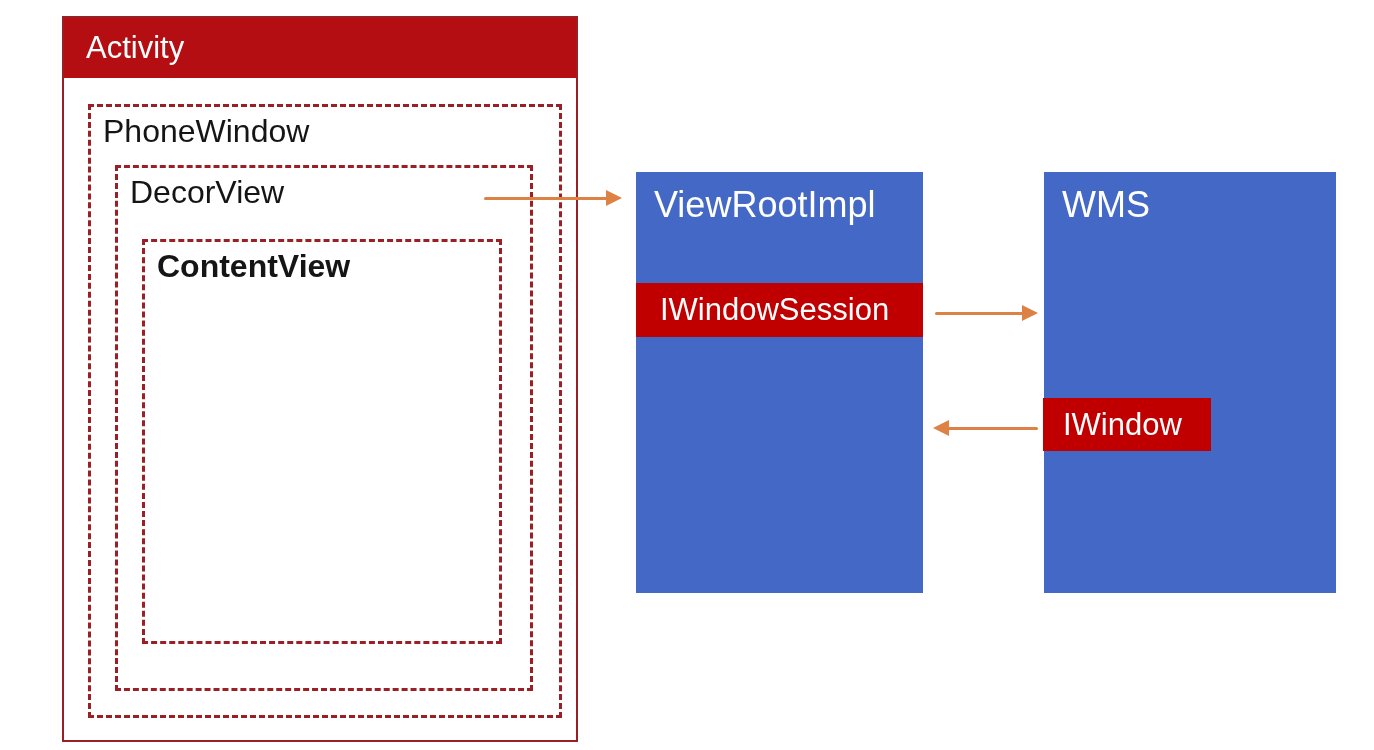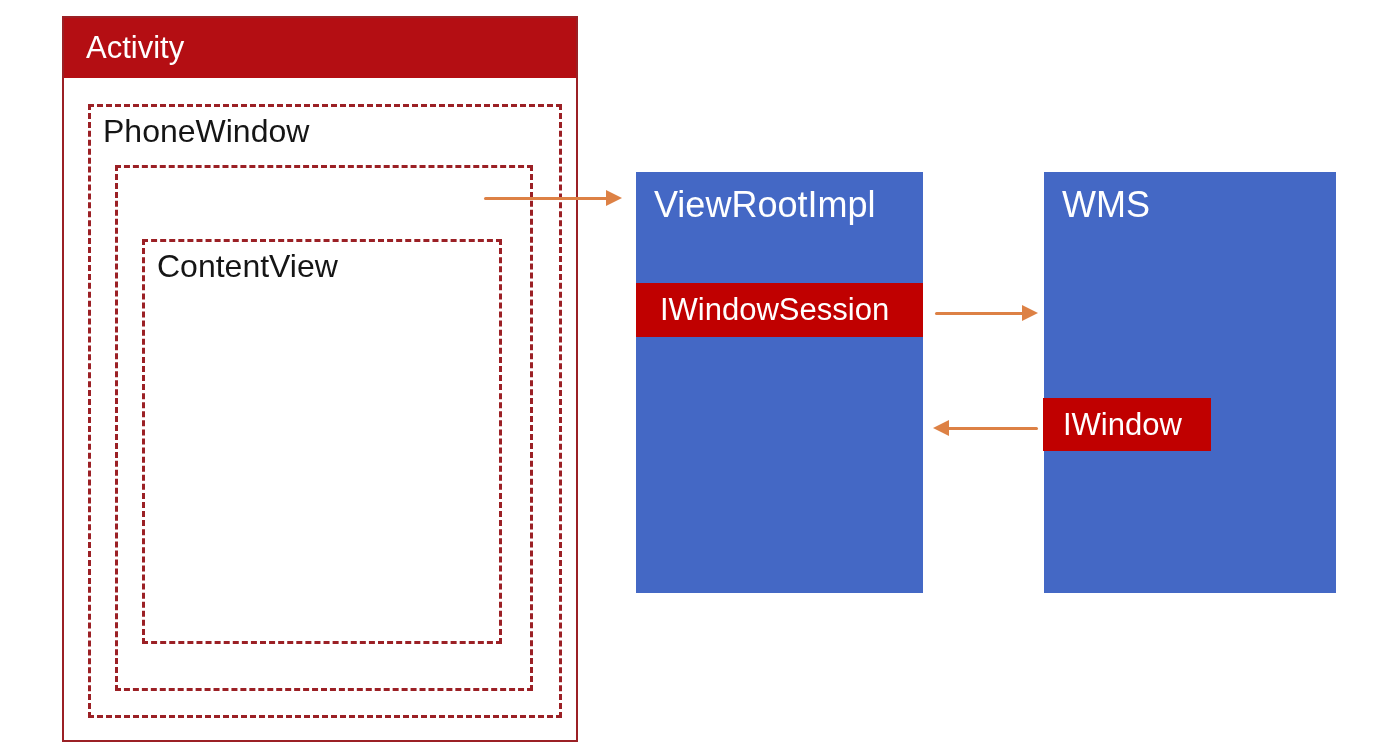--- a/index.html
+++ b/index.html
@@ -38,21 +38,21 @@
     background:transparent;
   }
   .dashed>.nest-label{
     display:block;
     margin:6px 0 0 12px;
     font-size:32px;color:#151515;
     white-space:nowrap;
   }
   .phonewindow-box{left:24px;top:86px;width:474px;height:614px;}
   .decorview-box{left:24px;top:58px;width:418px;height:526px;}
-  .contentview-box{left:24px;top:71px;width:360px;height:405px;}
+  .contentview-box{left:24px;top:71px;width:360px;height:405px;font-weight:bold;}
 
   
   .proc-box{
     position:absolute;top:172px;height:421px;
     background:var(--box-blue);
   }
   .proc-box .proc-title{
     display:block;
     padding:12px 0 0 18px;
     color:#ffffff;font-size:36px;
@@ -108,20 +108,21 @@
 
   <div class="activity-box">
     <div class="activity-header">
       <span>Activity</span>
     </div>
 
     <div class="dashed phonewindow-box">
       <span class="nest-label">PhoneWindow</span>
 
       <div class="dashed decorview-box">
+        <span class="nest-label">DecorView</span>
 
         <div class="dashed contentview-box">
           <span class="nest-label">ContentView</span>
         </div>
       </div>
     </div>
   </div>
 
   <div class="proc-box viewrootimpl-box">
     <span class="proc-title">ViewRootImpl</span>

